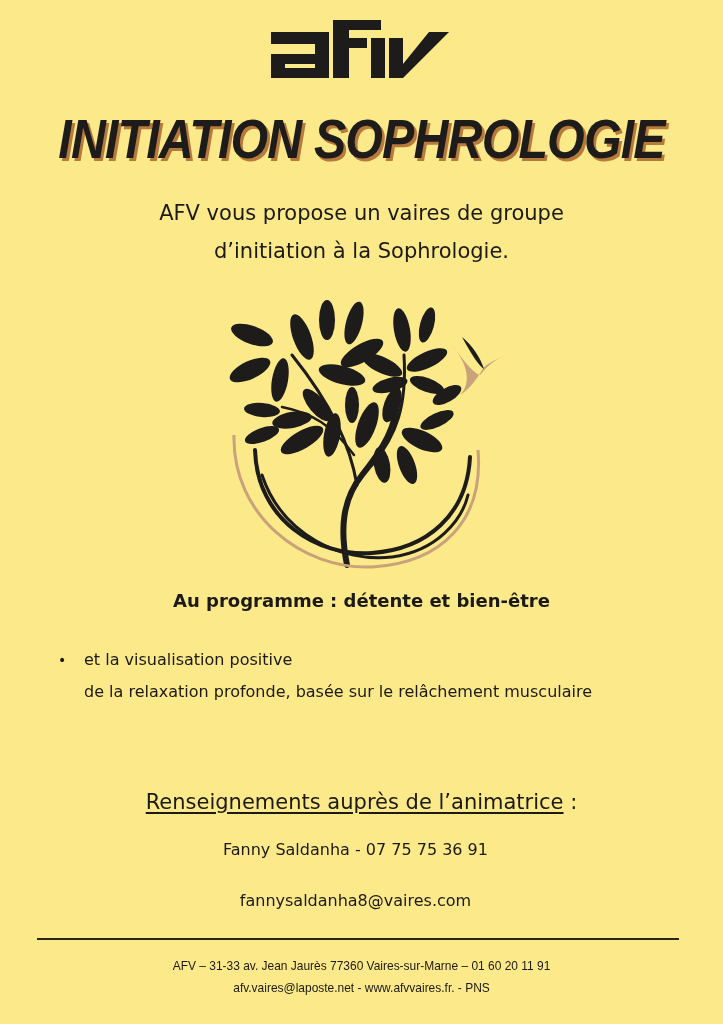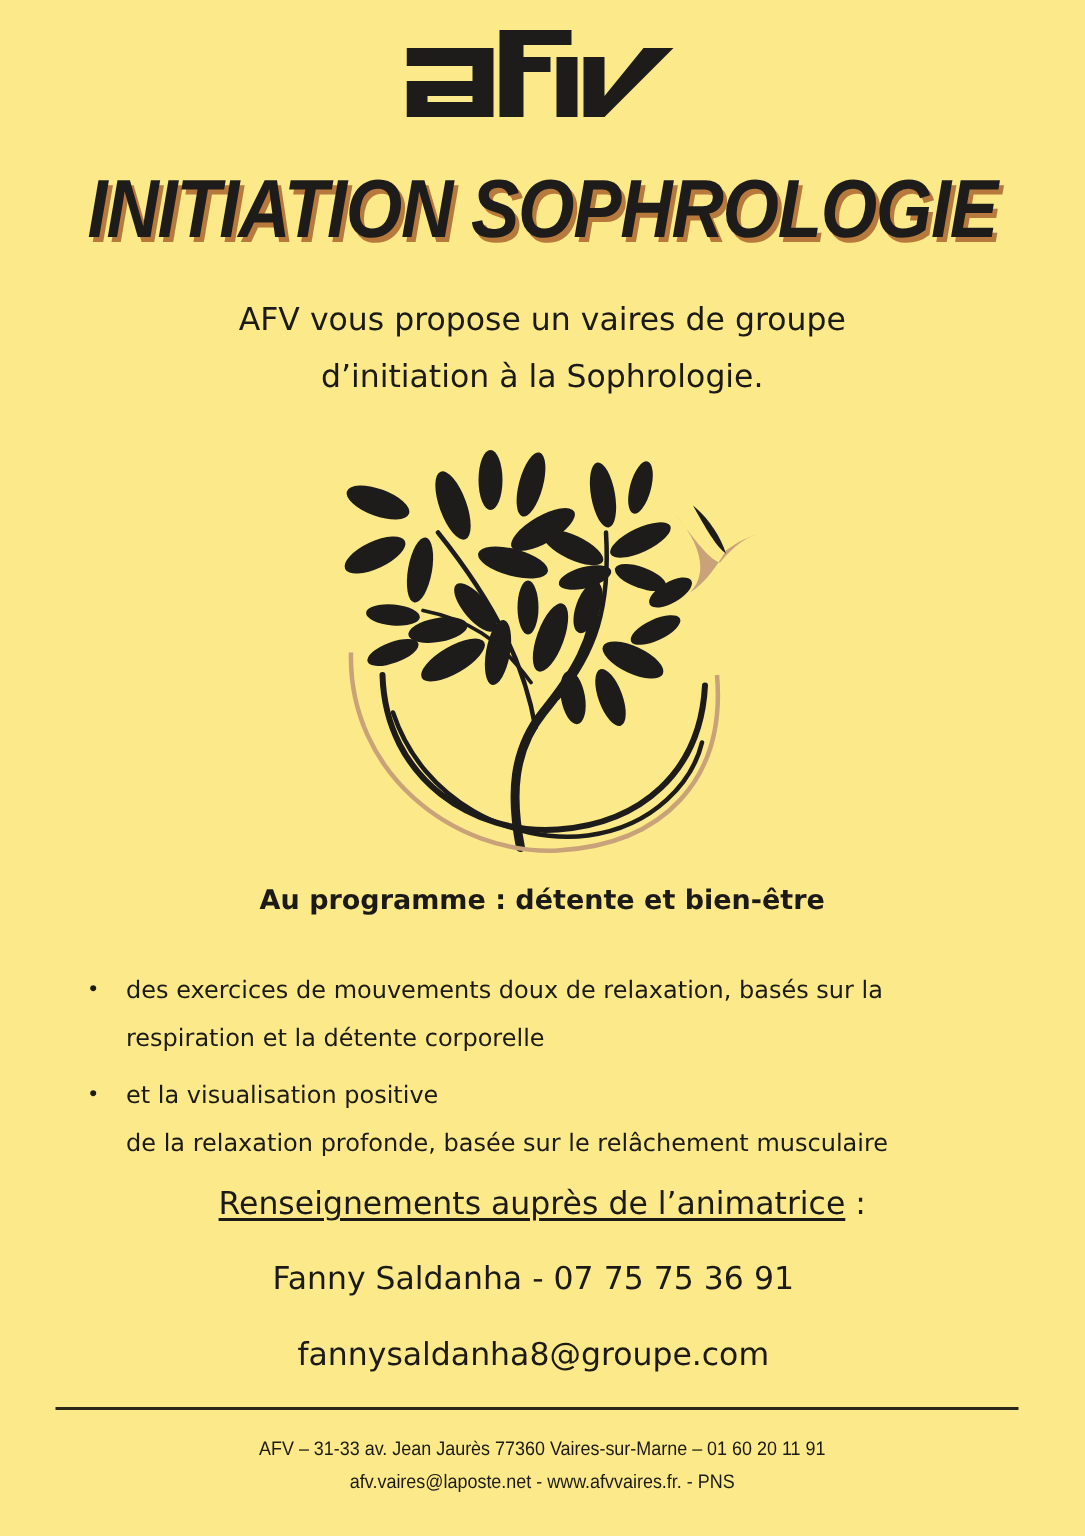--- a/index.html
+++ b/index.html
@@ -42,21 +42,21 @@
   .bullets li::before {
     content: "•"; position: absolute; left: 0; top: 0; font-size: 14px;
   }
   .contact-heading {
     left: 0; width: 723px; top: 790px; text-align: center;
     font-size: 21px; font-family: "DejaVu Sans", sans-serif;
   }
   .contact-heading .u { text-decoration: underline; text-underline-offset: 3px; }
   .contact-line {
     left: 0; width: 711px; text-align: center;
-    font-size: 21px; font-family: "DejaVu Sans", sans-serif;
+    font-size: 16px; font-family: "DejaVu Sans", sans-serif;
   }
   .divider { left: 37px; top: 938px; width: 642px; height: 2px; background: #2a2618; }
   .footer {
     left: 0; width: 723px; text-align: center;
     font-family: "Liberation Sans", sans-serif; font-size: 13px;
     transform: scaleX(0.92);
   }
 </style>
 </head>
 <body>
@@ -128,31 +128,27 @@
   </g>
 
   <path d="M228 48 C238 60 250 78 258 80 C268 68 276 62 288 60 C278 62 270 66 262 72 C256 82 248 94 238 100 C250 88 246 68 228 48 Z" fill="#c9a27a"></path>
   <path d="M240 42 C250 50 258 62 262 74 C256 70 250 60 240 42 Z" fill="#1d1c1a"></path>
 </svg>
 
 <div class="abs prog-heading">Au programme : détente et bien-être</div>
 
 <ul class="abs bullets">
   <li>
-    <div>des exercices de mouvements doux de relaxation, basés sur la</div>
-    <div>respiration et la détente corporelle</div>
-  </li>
-  <li>
     <div>et la visualisation positive</div>
     <div>de la relaxation profonde, basée sur le relâchement musculaire</div>
   </li>
 </ul>
 
 <div class="abs contact-heading">
   <span class="u">Renseignements auprès de l’animatrice</span><span> :</span>
 </div>
 <div class="abs contact-line" style="top:840px">Fanny Saldanha - 07 75 75 36 91</div>
-<div class="abs contact-line" style="top:891px">fannysaldanha8@groupe.com</div>
+<div class="abs contact-line" style="top:891px">fannysaldanha8@vaires.com</div>
 
 <div class="abs divider"></div>
 
 <div class="abs footer" style="top:958px">AFV – 31-33 av. Jean Jaurès 77360 Vaires-sur-Marne – 01 60 20 11 91</div>
 <div class="abs footer" style="top:980px">afv.vaires@laposte.net  - www.afvvaires.fr. - PNS</div>
 
 </body></html>

